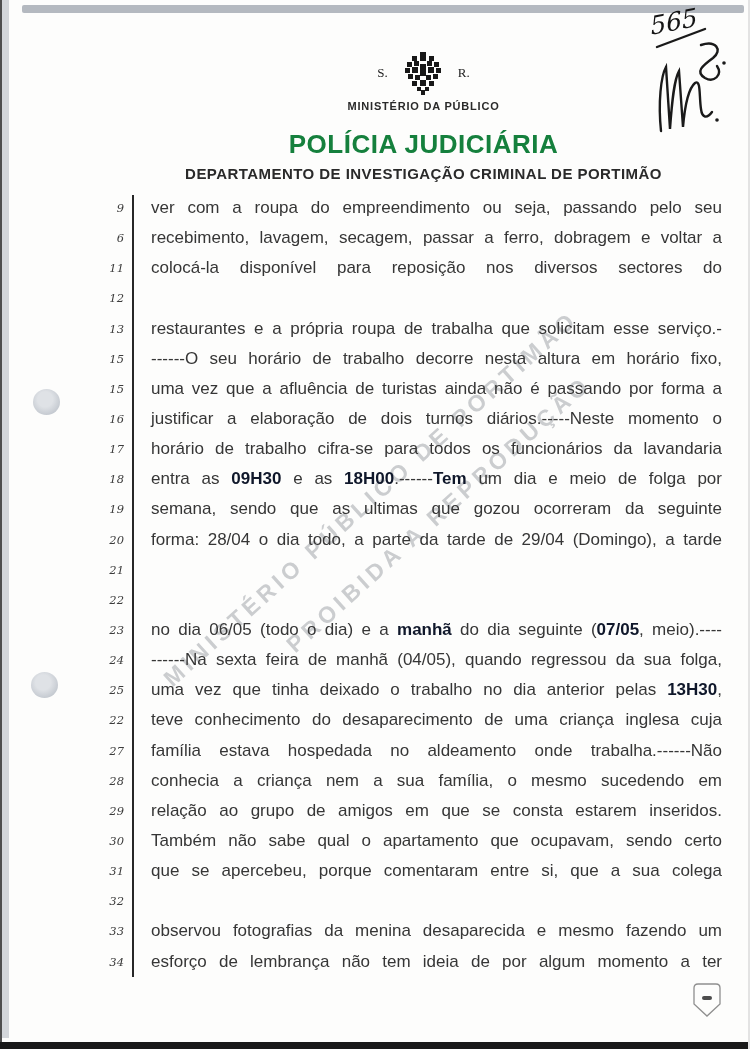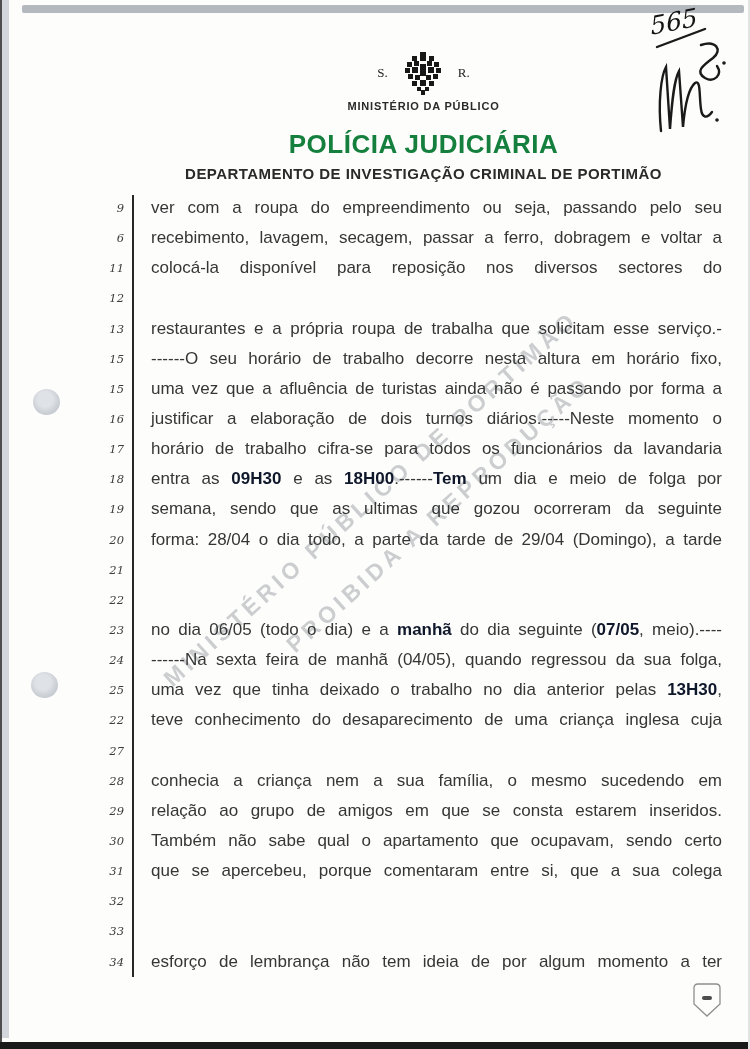--- a/index.html
+++ b/index.html
@@ -201,20 +201,21 @@
       <span class="line-text"><span>uma vez que tinha deixado o trabalho no dia anterior pelas </span><span class="bb">13H30</span><span>,</span></span>
     </div>
 
     <div class="line">
       <span class="line-num">22</span>
       <span class="line-text"><span>teve conhecimento do desaparecimento de uma criança inglesa cuja</span></span>
     </div>
 
     <div class="line">
       <span class="line-num">27</span>
+      <span class="line-text"><span>família estava hospedada no aldeamento onde trabalha.------Não</span></span>
     </div>
 
     <div class="line">
       <span class="line-num">28</span>
       <span class="line-text"><span>conhecia a criança nem a sua família, o mesmo sucedendo em</span></span>
     </div>
 
     <div class="line">
       <span class="line-num">29</span>
       <span class="line-text"><span>relação ao grupo de amigos em que se consta estarem inseridos.</span></span>
@@ -229,20 +230,21 @@
       <span class="line-num">31</span>
       <span class="line-text"><span>que se apercebeu, porque comentaram entre si, que a sua colega</span></span>
     </div>
 
     <div class="line">
       <span class="line-num">32</span>
     </div>
 
     <div class="line">
       <span class="line-num">33</span>
+      <span class="line-text"><span>observou fotografias da menina desaparecida e mesmo fazendo um</span></span>
     </div>
 
     <div class="line">
       <span class="line-num">34</span>
       <span class="line-text"><span>esforço de lembrança não tem ideia de por algum momento a ter</span></span>
     </div>
   </div>
 
   <svg class="corner-stamp" width="32" height="37" viewBox="0 0 32 37">
     <path d="M7 2 H25 Q29 2 29 6 V22 L16 34 L3 22 V6 Q3 2 7 2 Z" fill="#fdfdfc" stroke="#8f8f8f" stroke-width="1.3"></path>

